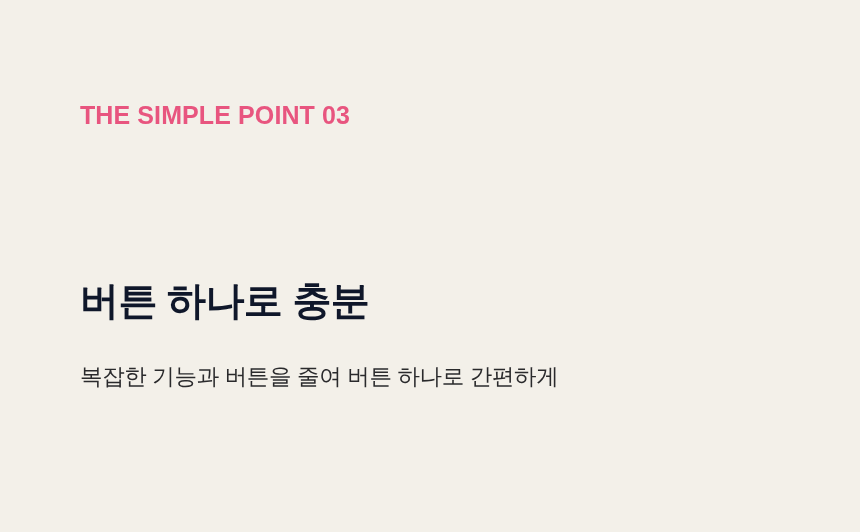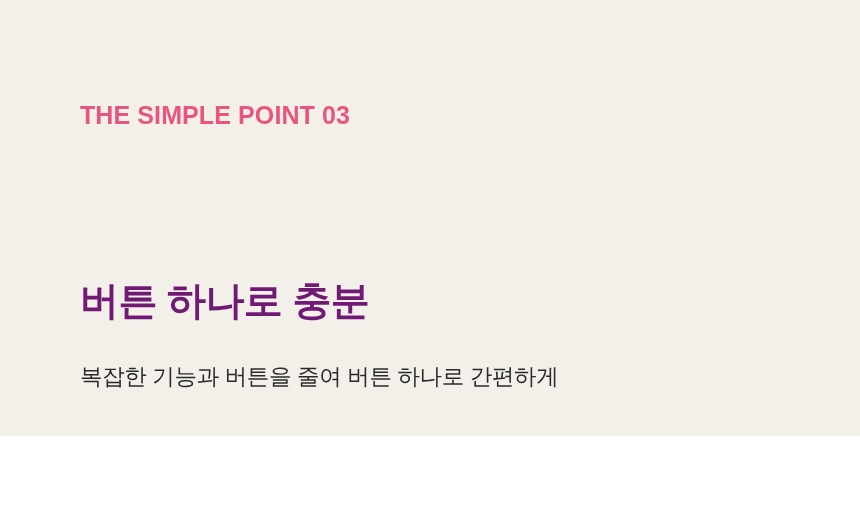--- a/index.html
+++ b/index.html
@@ -13,21 +13,21 @@
     height: 532px;
     overflow: hidden;
     font-family: "Liberation Sans", "DejaVu Sans", sans-serif;
     -webkit-font-smoothing: antialiased;
   }
 
   .slide {
     position: relative;
     box-sizing: border-box;
     width: 860px;
-    height: 436px;
+    height: 532px;
     background: #f3f0e9;
     padding-left: 47px;
   }
 
   .content {
     position: absolute;
     left: 80px;
     top: 0;
     width: 700px;
   }
@@ -82,20 +82,20 @@
   }
 </style>
 </head>
 <body>
 
 <div class="slide" style="background: rgb(243, 240, 233);">
   <div class="content">
 
     <p class="eyebrow" style="color: rgb(232, 85, 127);">THE SIMPLE POINT 03</p>
 
-    <h1 class="headline" style="color: #701a75;">버튼 하나로 충분</h1>
+    <h1 class="headline" style="color: #0f172a;">버튼 하나로 충분</h1>
 
     <p class="body-copy" style="color: rgb(42, 42, 44);">
       <span class="line">복잡한 기능과 버튼을 줄여 버튼 하나로 간편하게</span>
     </p>
 
   </div>
 </div>
 
 </body></html>

